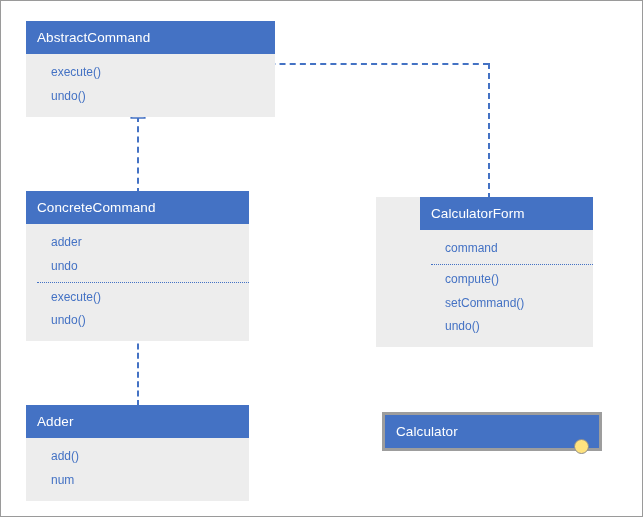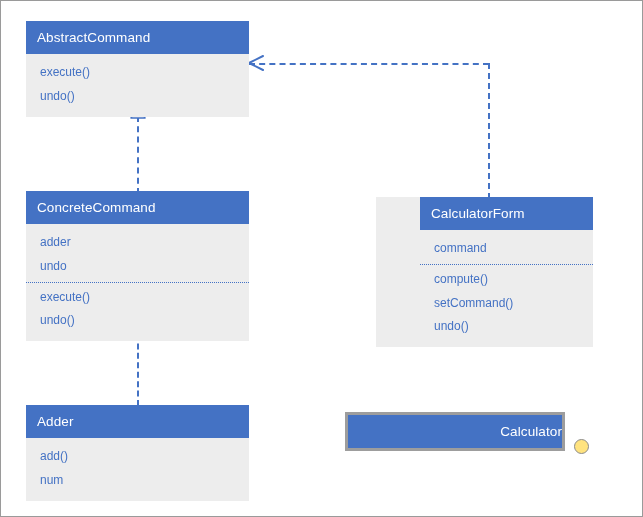--- a/index.html
+++ b/index.html
@@ -32,20 +32,21 @@
     background: #4472c4;
     color: #ffffff;
     font-size: 13.5px;
     padding: 9px 0 9px 11px;
     box-sizing: border-box;
     letter-spacing: 0.1px;
   }
   .uml-class .cls-body {
     box-sizing: border-box;
     padding: 7px 0 8px 0;
+    margin-left: 11px;
   }
   .uml-class .cls-row {
     color: #4472c4;
     font-size: 12px;
     padding: 5px 0 5px 14px;
     line-height: 1.15;
     white-space: nowrap;
   }
   .cls-sep {
     height: 0;
@@ -102,21 +103,21 @@
   <div class="v-dash" style="left:136px; top:115px; height:78px;"></div>
   <svg class="tri" style="left:128px; top:102px;" width="18" height="16" viewBox="0 0 18 16">
     <polygon points="9,1 16,15 2,15" fill="#ffffff" stroke="#4472C4" stroke-width="1.6" stroke-linejoin="round"></polygon>
   </svg>
 
   <div class="v-dash" style="left:136px; top:333px; height:72px;"></div>
   <svg class="tri" style="left:129px; top:319px;" width="16" height="16" viewBox="0 0 16 16">
     <polygon points="8,1 13,15 3,15" fill="#ffffff" stroke="#4472C4" stroke-width="1.6" stroke-linejoin="round"></polygon>
   </svg>
 
-  <div class="uml-class" style="left:25px; top:20px; width:223px;">
+  <div class="uml-class" style="left:25px; top:20px; width:249px;">
     <div class="cls-header">AbstractCommand</div>
     <div class="cls-body">
       <div class="cls-row">execute()</div>
       <div class="cls-row">undo()</div>
     </div>
   </div>
 
   <div class="uml-class" style="left:25px; top:190px; width:223px;">
     <div class="cls-header">ConcreteCommand</div>
     <div class="cls-body">
@@ -140,18 +141,18 @@
     <div class="cls-header">CalculatorForm</div>
     <div class="cls-body">
       <div class="cls-row">command</div>
       <div class="cls-sep"></div>
       <div class="cls-row">compute()</div>
       <div class="cls-row">setCommand()</div>
       <div class="cls-row">undo()</div>
     </div>
   </div>
 
-  <div class="uml-class selected" style="left:344px; top:411px; width:220px;text-align:right;">
+  <div class="uml-class selected" style="left:381px; top:411px; width:220px;">
     <div class="cls-header">Calculator</div>
   </div>
   <div class="sel-handle" style="left:573px; top:438px;"></div>
 
 </div>
 
 </body></html>

